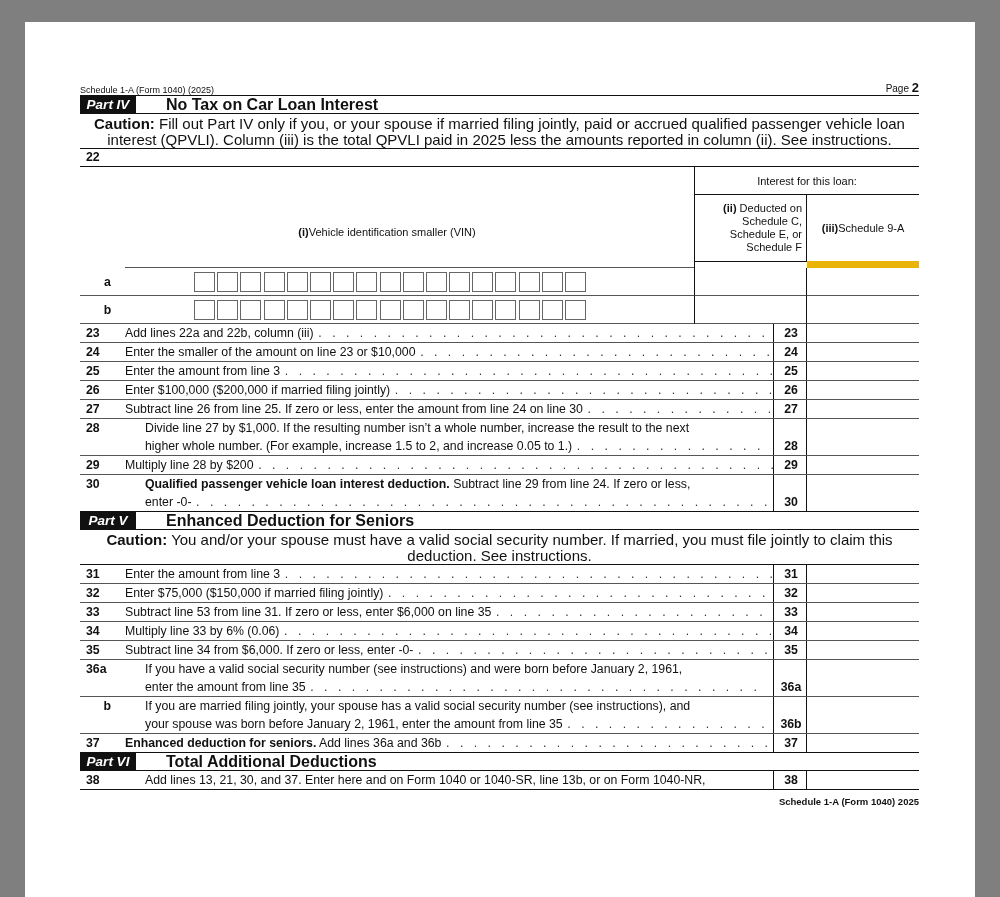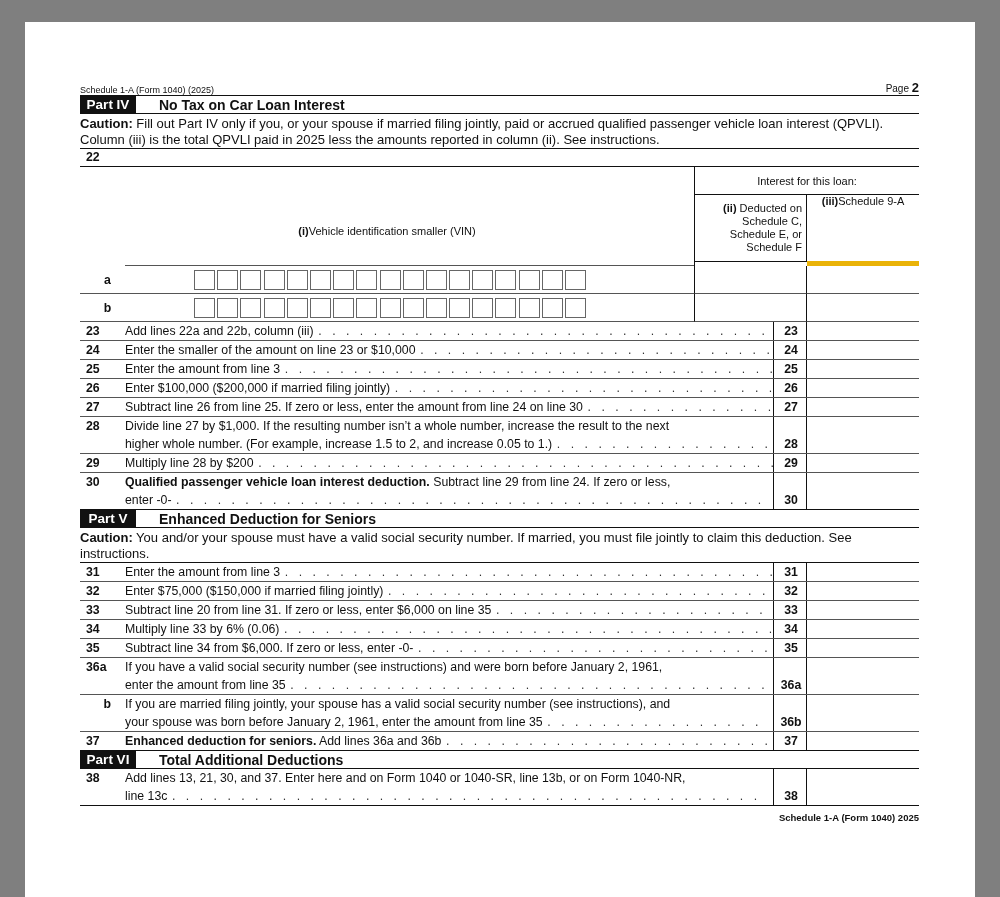--- a/index.html
+++ b/index.html
@@ -24,48 +24,48 @@
   }
   .topline .pg { font-size: 10px; }
   .topline .pg b { font-size: 13px; }
   .partbar {
     display: flex; align-items: center; height: 17px;
     border-bottom: 1px solid #111;
   }
   .partlabel {
     background: #111; color: #fff; font-weight: bold; font-size: 13.5px;
     height: 17px; line-height: 17px; padding: 0 6px; width: 56px;
-    box-sizing: border-box; text-align: center;
-  }
-  .parttitle { font-weight: bold; font-size: 14px; padding-left: 23px; }
-  .caution { line-height: 15.5px; padding: 2px 0 1px 0; border-bottom: 1px solid #111; font-size: 13px; }
+    box-sizing: border-box; text-align: center; font-style: italic;
+  }
+  .parttitle { font-weight: bold; font-size: 16px; padding-left: 23px; margin-left: 7px; }
+  .caution { line-height: 15.5px; padding: 2px 0 1px 0; border-bottom: 1px solid #111; font-size: 15px; text-align: center; }
   .caution b { font-weight: bold; }
   .row { display: flex; border-bottom: 1px solid #555; min-height: 18px; }
   .row .num { width: 45px; font-weight: bold; padding-left: 6px; box-sizing: border-box; line-height: 18px; }
   .row .desc { flex: 1; line-height: 18px; position: relative; overflow: hidden; white-space: nowrap; padding-right: 6px; }
   .row .box {
     width: 34px; border-left: 1px solid #111; border-right: 1px solid #111;
     font-weight: bold; text-align: center; display: flex; align-items: flex-end; justify-content: center;
     line-height: 18px; box-sizing: border-box; padding-left:2px;
   }
   .row .amt { width: 112px; }
   .dots::after {
     content: " .  .  .  .  .  .  .  .  .  .  .  .  .  .  .  .  .  .  .  .  .  .  .  .  .  .  .  .  .  .  .  .  .  .  .  .  .  .  .  .  .  .  .  .  .  .";
     white-space: pre; letter-spacing: 1.2px; color: #333;
   }
-  .dotline { display: block; overflow: hidden; white-space: nowrap; }
+  .dotline { display: block; overflow: hidden; white-space: nowrap; margin-left: 20px; }
   .line22 { display: flex; line-height: 17px; border-bottom: 1px solid #111; }
   .line22 .num { width: 45px; font-weight: bold; padding-left: 6px; box-sizing: border-box; }
   .line22 .desc { flex: 1; }
   
   .vintable { display: grid; grid-template-columns: 615px 112px 112px; }
   .vin-top-left { grid-row: 1 / span 2; border-right: 1px solid #111; display: flex; align-items: center; justify-content: center; font-size: 11px; padding-top: 28px; box-sizing: border-box; }
   .interest-head { grid-column: 2 / span 2; height: 27px; border-bottom: 1px solid #111; display: flex; align-items: center; justify-content: center; font-size: 11px; }
   .col2head { height: 66px; border-right: 1px solid #111; display: flex; align-items: center; justify-content: center; text-align: right; font-size: 11px; line-height: 13px; padding: 0 4px; border-bottom: 1px solid #111; }
-  .col3head { height: 66px; display: flex; align-items: flex-start; justify-content: center; text-align: center; font-size: 11px; border-bottom: 5px solid #eab308; }
+  .col3head { height: 66px; display: flex; align-items: center; justify-content: center; text-align: center; font-size: 11px; border-bottom: 7px solid #eab308; }
   .vinrow-left { height: 27px; border-right: 1px solid #111; border-bottom: 1px solid #555; display: flex; align-items: center; position: relative; }
   .vinrow-left .lbl { width: 45px; font-weight: bold; text-align: center; padding-left: 10px; box-sizing: border-box; }
   .vinrow-left .rule { position: absolute; left: 45px; right: 0; top: -1px; border-top: 1px solid #555; }
   .vinboxes { display: flex; margin-left: 69px; }
   .vinbox { width: 21px; height: 20px; border: 1px solid #666; margin-right: 2.2px; box-sizing: border-box; }
   .vincell { height: 27px; border-bottom: 1px solid #555; }
   .vincell.c2 { border-right: 1px solid #111; }
   .footer { text-align: right; font-size: 9.5px; font-weight: bold; padding-top: 6px; }
   .thick { border-bottom: 1.5px solid #111 !important; }
 </style>
@@ -228,21 +228,21 @@
         <span class="amt"></span>
       </div>
   <div class="row">
         <span class="num">32</span>
         <span class="desc dots"><span>Enter $75,000 ($150,000 if married filing jointly)</span></span>
         <span class="box">32</span>
         <span class="amt"></span>
       </div>
   <div class="row">
         <span class="num">33</span>
-        <span class="desc dots"><span>Subtract line 20 from line 31. If zero or less, enter $6,000 on line 35</span></span>
+        <span class="desc dots"><span>Subtract line 53 from line 31. If zero or less, enter $6,000 on line 35</span></span>
         <span class="box">33</span>
         <span class="amt"></span>
       </div>
   <div class="row">
         <span class="num">34</span>
         <span class="desc dots"><span>Multiply line 33 by 6% (0.06)</span></span>
         <span class="box">34</span>
         <span class="amt"></span>
       </div>
   <div class="row">
@@ -281,21 +281,20 @@
 
   <div class="partbar">
     <span class="partlabel">Part VI</span>
     <span class="parttitle">Total Additional Deductions</span>
   </div>
 
   <div class="row thick">
         <span class="num">38</span>
         <span class="desc">
           <span class="dotline">Add lines 13, 21, 30, and 37. Enter here and on Form 1040 or 1040-SR, line 13b, or on Form 1040-NR,</span>
-          <span class="dotline dots"><span>line 13c</span></span>
         </span>
         <span class="box">38</span>
         <span class="amt"></span>
       </div>
 
   <div class="footer">Schedule 1-A (Form 1040) 2025</div>
  </div>
 </div>
 
 </body></html>

